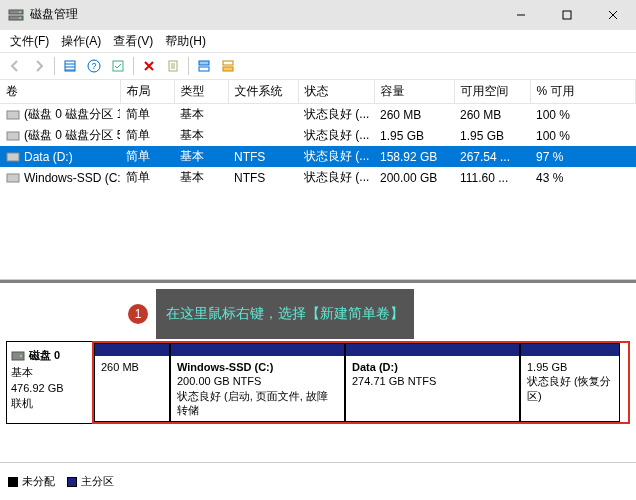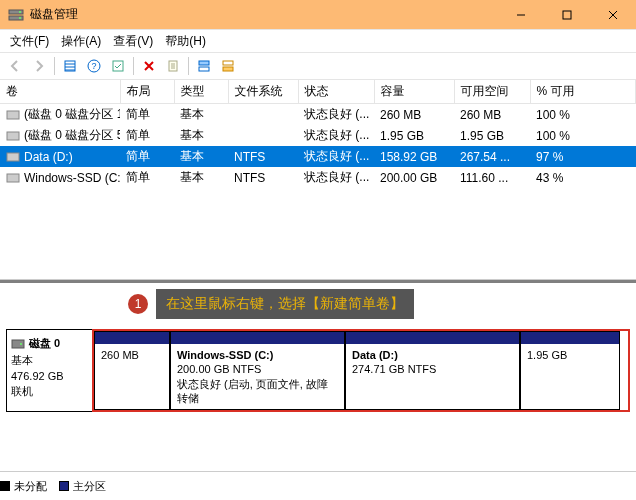--- a/index.html
+++ b/index.html
@@ -1,47 +1,47 @@
 <!DOCTYPE html>
 <html><head>
 <meta charset="utf-8">
 <style>
 *{box-sizing:border-box;margin:0;padding:0}
 body{font-family:"Microsoft YaHei","Segoe UI",sans-serif;font-size:12px;background:#fff;width:636px;height:500px;overflow:hidden;display:flex;flex-direction:column}
-.titlebar{height:30px;background:#fdba74;display:flex;align-items:center;padding-left:8px;border-bottom:1px solid #e5e5e5}
+.titlebar{height:30px;background:#e5e5e5;display:flex;align-items:center;padding-left:8px;border-bottom:1px solid #e5e5e5}
 .titlebar-icon{width:16px;height:16px;margin-right:6px}
 .titlebar-title{flex:1;font-size:12px}
 .win-controls{display:flex}
 .win-btn{width:46px;height:30px;display:flex;align-items:center;justify-content:center;cursor:pointer}
 .menubar{height:22px;display:flex;align-items:flex-end;padding:0 4px}
 .menu-item{padding:2px 6px;cursor:pointer}
 .toolbar{height:28px;display:flex;align-items:center;padding:0 4px;gap:2px;border-top:1px solid #e5e5e5;border-bottom:1px solid #e5e5e5}
 .tool-btn{width:22px;height:22px;display:flex;align-items:center;justify-content:center;cursor:pointer;border:1px solid transparent}
 .tool-btn.disabled{opacity:.4;cursor:default}
 .tool-sep{width:1px;height:18px;background:#ccc;margin:0 2px}
 .table-container{flex:0 0 auto;border-bottom:1px solid #ccc;height:200px;overflow:auto}
 table{width:100%;border-collapse:collapse;table-layout:fixed}
 th{text-align:left;font-weight:normal;padding:3px 6px;background:#fff;border-right:1px solid #e5e5e5;border-bottom:1px solid #e5e5e5;font-size:12px;white-space:nowrap;overflow:hidden}
 td{padding:2px 6px;font-size:12px;white-space:nowrap;overflow:hidden}
 tr.selected td{background:#0078d7;color:#fff}
 tr.selected td:first-child span.vol-label{background:#0078d7;color:#fff}
 .vol-icon{display:inline-block;width:14px;height:12px;margin-right:4px;vertical-align:middle}
 .disk-pane{flex:1;border-top:3px solid #808080;display:flex;flex-direction:column;position:relative;padding-top:46px}
 .annotation{position:absolute;top:6px;left:128px;display:flex;align-items:center}
 .ann-num{width:20px;height:20px;border-radius:50%;background:#c0392b;color:#fff;display:flex;align-items:center;justify-content:center;font-size:12px;margin-right:8px}
-.ann-text{background:#555;color:#eab308;padding:6px 10px;font-size:14px}
-.disk-row{display:flex;margin:0 6px}
+.ann-text{background:#555;color:#5eead4;padding:16px 10px;font-size:14px}
+.disk-row{display:flex;margin:12px 6px}
 .disk-info{width:86px;border:1px solid #000;padding:6px 4px;font-size:11px;line-height:1.4;border-right:none}
 .disk-info .hdr{display:flex;align-items:center;gap:4px;font-weight:bold;margin-bottom:2px}
 .partitions{flex:1;display:flex;border:2px solid #d93025}
 .part{border:1px solid #000;display:flex;flex-direction:column;font-size:11px;line-height:1.3}
 .part-hdr{height:12px;background:#1a237e}
 .part-body{padding:4px 6px;flex:1}
 .part-title{font-weight:bold}
-.legend{height:29px;border-top:1px solid #ccc;display:flex;align-items:center;padding:0 0;gap:12px;font-size:11px}
+.legend{height:38px;border-top:1px solid #ccc;display:flex;align-items:center;padding:0 8px;gap:12px;font-size:11px}
 .legend-item{display:flex;align-items:center;gap:4px}
 .legend-sw{width:10px;height:10px;border:1px solid #000}
 </style>
 </head>
 <body>
 
 <div class="titlebar">
   <svg class="titlebar-icon" viewBox="0 0 16 16">
       <rect x="1" y="3" width="14" height="4" fill="#888" stroke="#555"></rect>
       <rect x="1" y="9" width="14" height="4" fill="#888" stroke="#555"></rect>
@@ -246,20 +246,21 @@
           <div class="part-hdr"></div>
           <div class="part-body">
             <div class="part-title">Data  (D:)</div>
             <div>274.71 GB NTFS</div>
           </div>
         </div>
         <div class="part" style="width: 100px;">
           <div class="part-hdr"></div>
           <div class="part-body">
             <div>1.95 GB</div>
+            <div>状态良好 (恢复分区)</div>
           </div>
         </div>
       </div>
   </div>
 </div>
 
 <div class="legend">
   <div class="legend-item">
       <span class="legend-sw" style="background:#000"></span>
       <span>未分配</span>

